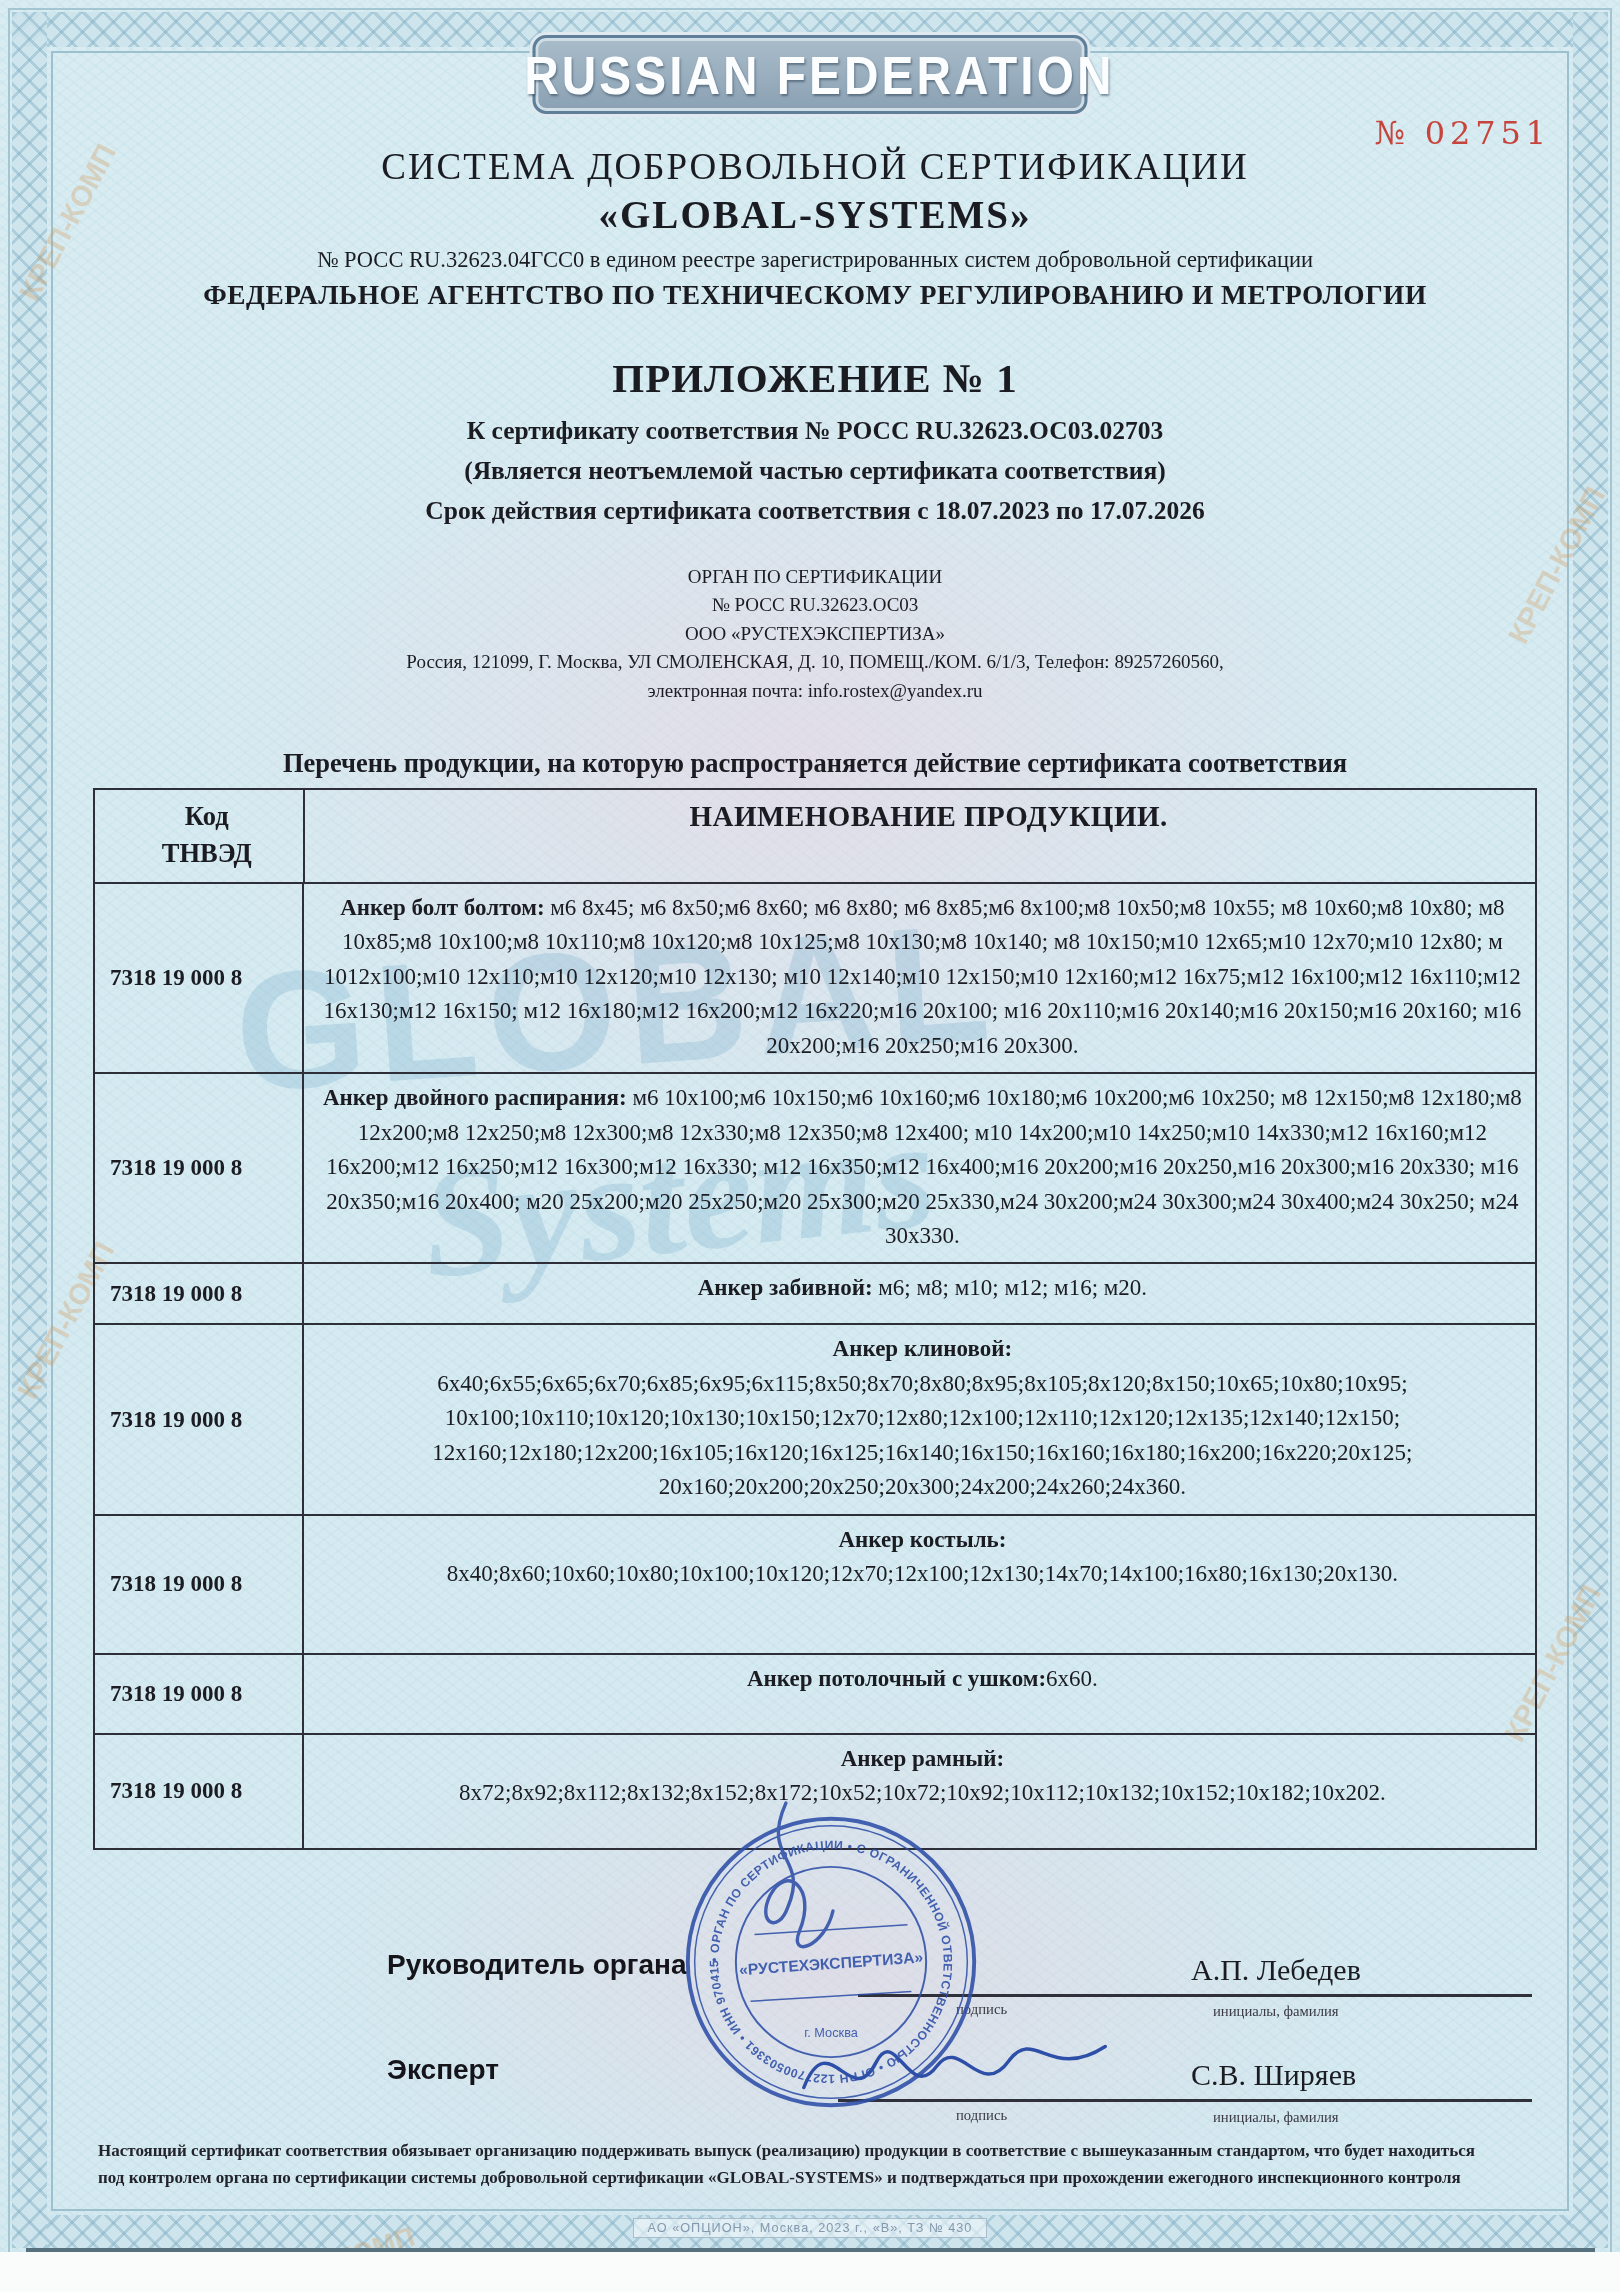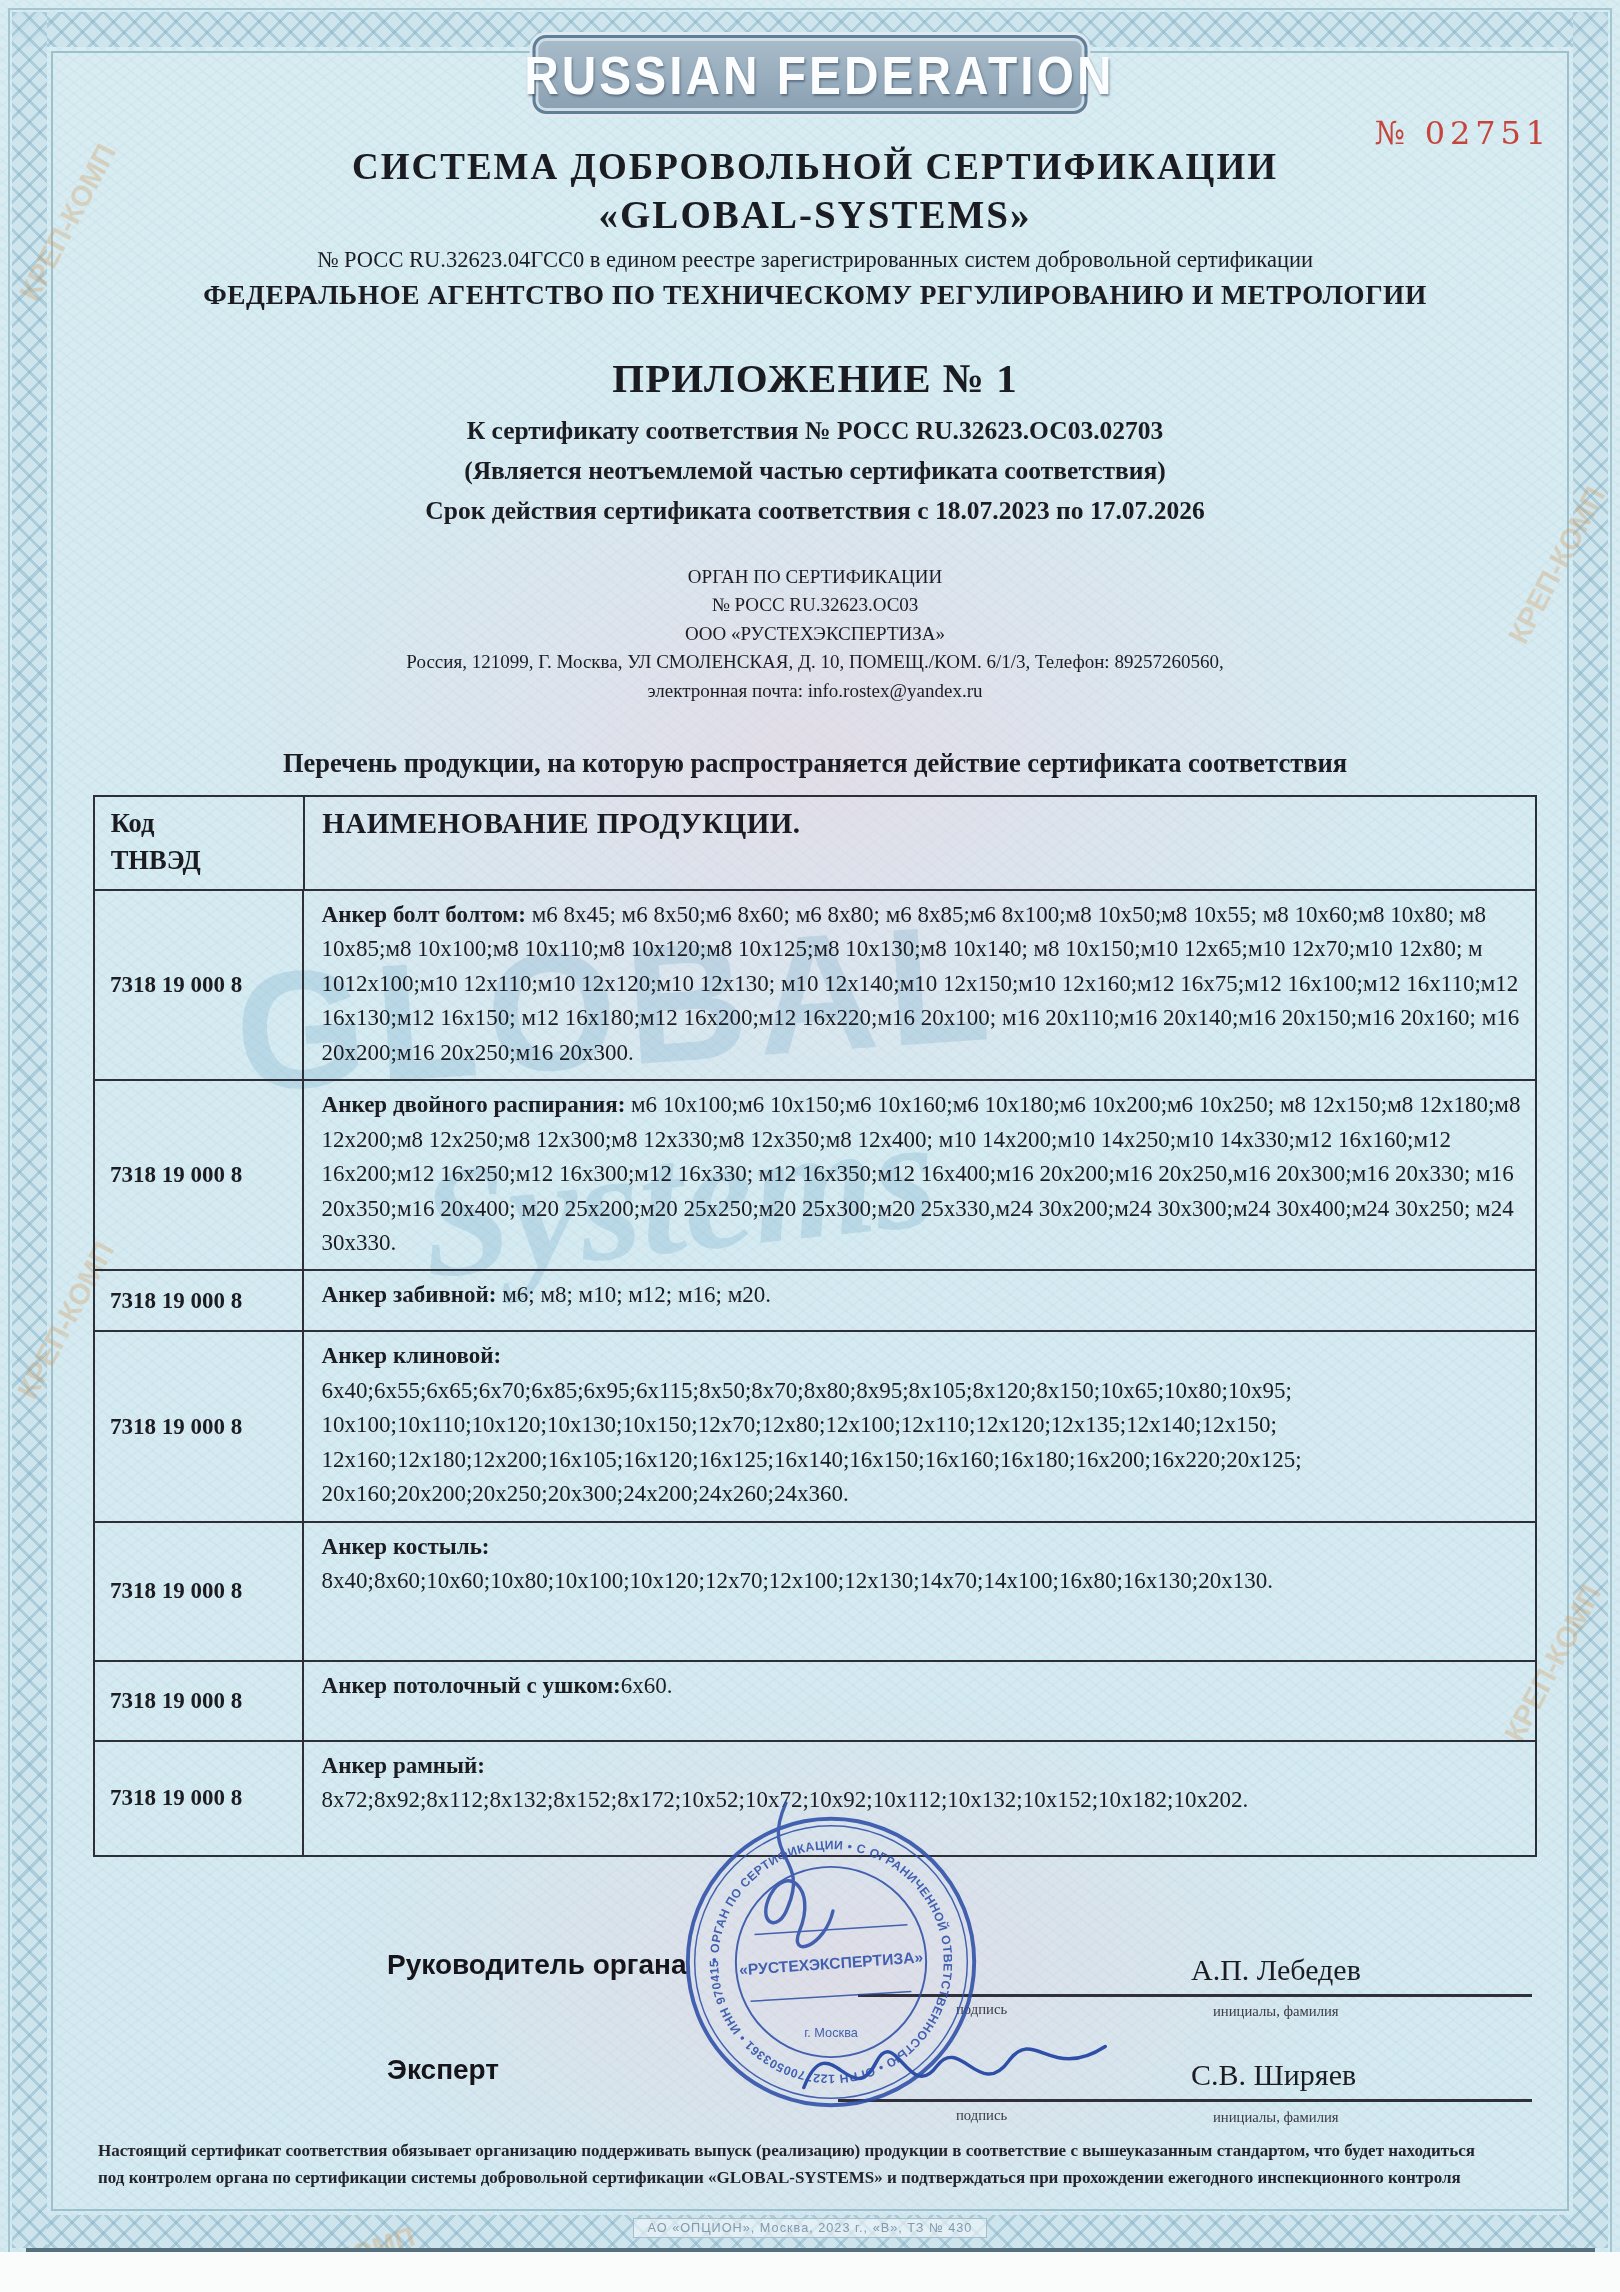--- a/index.html
+++ b/index.html
@@ -39,31 +39,31 @@
   .banner span{
     font-family:"Liberation Sans","DejaVu Sans",sans-serif; font-weight:bold;
     font-size:46px; letter-spacing:2.9px; color:#fcfdfe;
     transform:scale(1.04,1.18); text-shadow:1px 2px 2px rgba(45,66,86,.55);
     white-space:nowrap;
   }
   .serial{position:absolute; right:69px; top:114px; font-family:"DejaVu Serif",serif;
     font-size:32px; color:#c6443c; letter-spacing:4.9px;margin-left:32px;}
   
   .content{position:absolute; left:93px; right:83px; top:145px; text-align:center;}
-  .h-title{font-size:37px; font-weight:bold; letter-spacing:2px;}
+  .h-title{font-size:37px; font-weight:normal; letter-spacing:2px;}
   .h-title2{font-size:39px; font-weight:bold; letter-spacing:2px; margin-top:3.9px;}
   .h-reg{font-size:22.5px; font-weight:normal; margin-top:9.8px;}
   .h-agency{font-size:27.4px; font-weight:bold; margin-top:7.8px; letter-spacing:0.5px;}
   .h-app{font-size:41px; font-weight:bold; margin-top:43px; letter-spacing:1px;}
   .h-appline{font-size:25.5px; font-weight:bold; margin-top:9.8px;}
   .h-appline.first{margin-top:13.7px;}
   .org{margin-top:37px; font-size:19px; line-height:1.5;}
   .perechen{margin-top:43px; font-size:26.5px; font-weight:bold;}
   
-  .ptable{margin-top:16px; text-align:left; border-left:2.9px solid #2e2e38; border-right:2.9px solid #2e2e38;}
+  .ptable{margin-top:9px; text-align:center; border-left:2.9px solid #2e2e38; border-right:2.9px solid #2e2e38;}
   .thead{display:flex; border-top:2.9px solid #2e2e38; border-bottom:2.9px solid #2e2e38;}
   .th-code{width:192px; border-right:2.9px solid #2e2e38; padding:7.8px 0 9.8px 15.7px; font-weight:bold; font-size:26.5px; line-height:1.4;}
   .th-code span{display:block;}
   .th-name{flex:1; padding:9.8px 0 0 17.6px; font-weight:bold; font-size:29px; letter-spacing:0.5px;}
   .trow{display:flex; border-top:2.9px solid #2e2e38;}
   .trow:first-child{border-top:none;}
   .trow:last-child{border-bottom:2.9px solid #2e2e38;}
   .cell-code{width:192px; border-right:2.9px solid #2e2e38; display:flex; align-items:center; padding-left:15px; font-weight:bold; font-size:23px; white-space:nowrap;}
   .cell-name{flex:1; padding:6.9px 11.8px 8.8px 17.6px; font-size:23px; line-height:1.5;}
   .plabel{font-weight:bold;}

